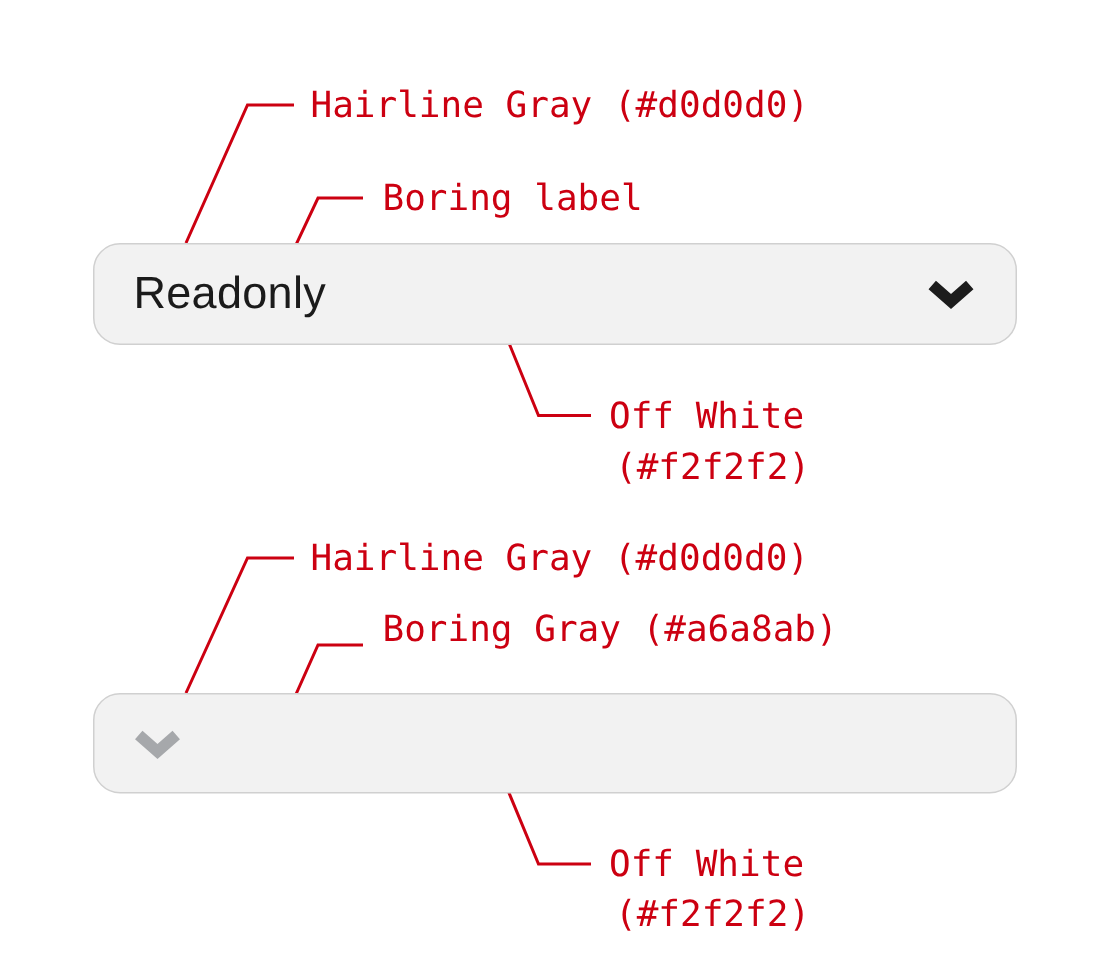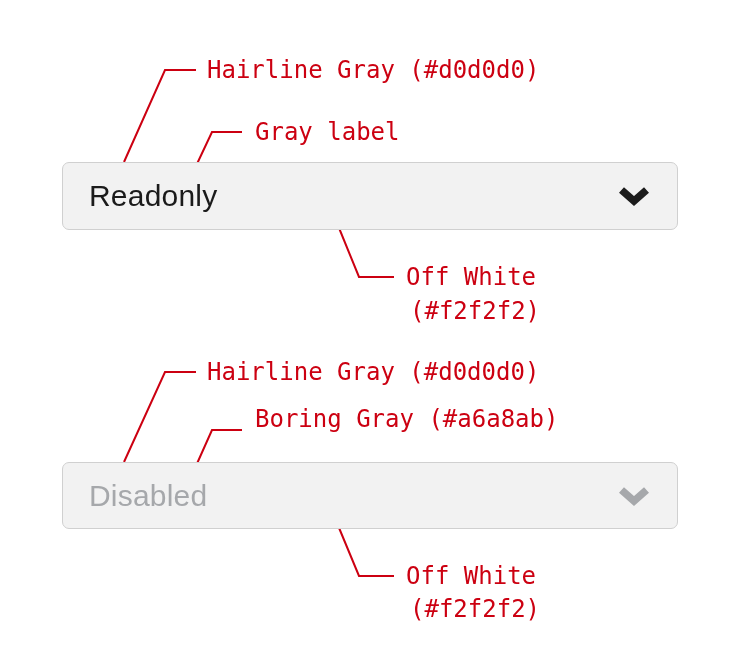--- a/index.html
+++ b/index.html
@@ -28,21 +28,21 @@
     stroke: #cc0011;
     stroke-width: 2;
   }
   .select-box {
     position: absolute;
     left: 62px;
     width: 616px;
     box-sizing: border-box;
     background: #f2f2f2;
     border: 1.5px solid #d0d0d0;
-    border-radius: 7px;
+    border-radius: 18px;
     display: flex;
     align-items: center;
     justify-content: space-between;
     padding: 0 27px 0 26px;
   }
   .select-box.readonly {
     top: 162px;
     height: 68px;
   }
   .select-box.disabled {
@@ -95,36 +95,35 @@
   <svg class="leader-svg" viewBox="0 0 740 648" xmlns="http://www.w3.org/2000/svg">
     <polyline points="196,70 165,70 124,162"></polyline>
     <polyline points="242,132 212,132 188,183"></polyline>
     <polyline points="337,223 359,277 394,277"></polyline>
     <polyline points="196,372 165,372 124,462"></polyline>
     <polyline points="242,430 212,430 187,486"></polyline>
     <polyline points="337,523 359,576 394,576"></polyline>
   </svg>
 
   <div class="ann ann-border-1">Hairline Gray (#d0d0d0)</div>
-  <div class="ann ann-label-1">Gray label</div>
+  <div class="ann ann-label-1">Boring label</div>
   <div class="ann ann-bg-1-l1">Off White</div>
   <div class="ann ann-bg-1-l2">(#f2f2f2)</div>
 
   <div class="select-box readonly">
     <span class="select-label">Readonly</span>
     <svg class="chevron" viewBox="0 0 32 20" xmlns="http://www.w3.org/2000/svg">
       <path d="M 3.5 4 L 16 15 L 28.5 4"></path>
     </svg>
   </div>
 
   <div class="ann ann-border-2">Hairline Gray (#d0d0d0)</div>
   <div class="ann ann-label-2">Boring Gray (#a6a8ab)</div>
   <div class="ann ann-bg-2-l1">Off White</div>
   <div class="ann ann-bg-2-l2">(#f2f2f2)</div>
 
   <div class="select-box disabled">
-    <span class="select-label">Disabled</span>
     <svg class="chevron" viewBox="0 0 32 20" xmlns="http://www.w3.org/2000/svg">
       <path d="M 3.5 4 L 16 15 L 28.5 4"></path>
     </svg>
   </div>
 
 </div>
 
 </body></html>

